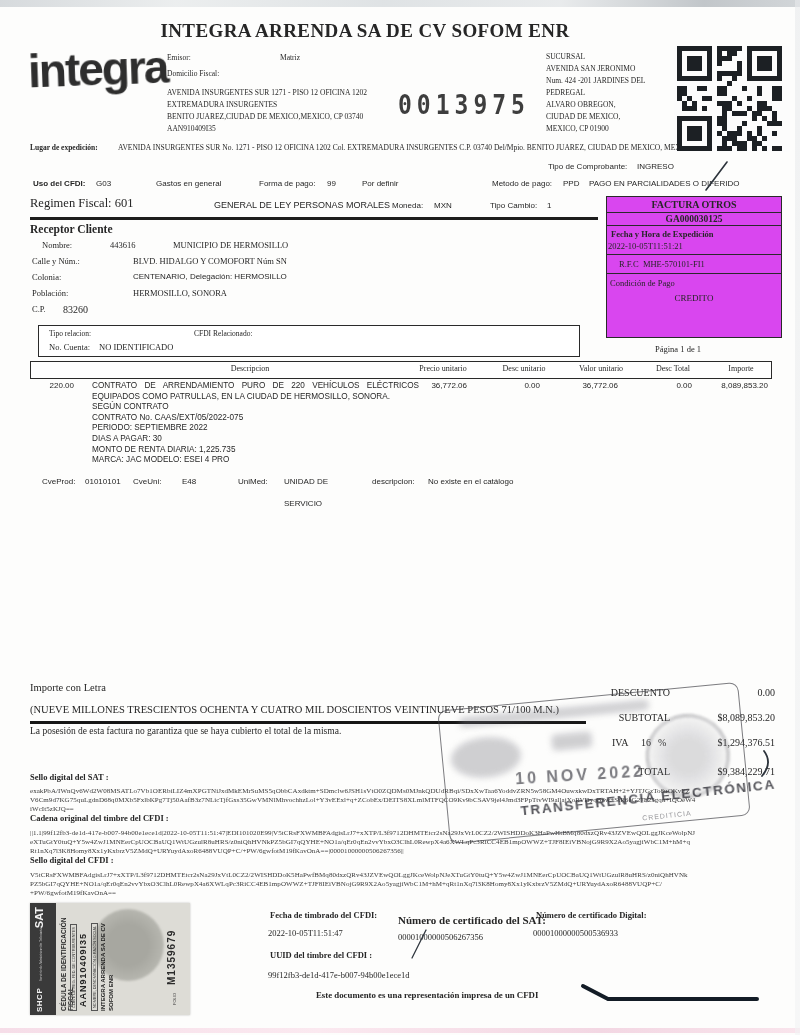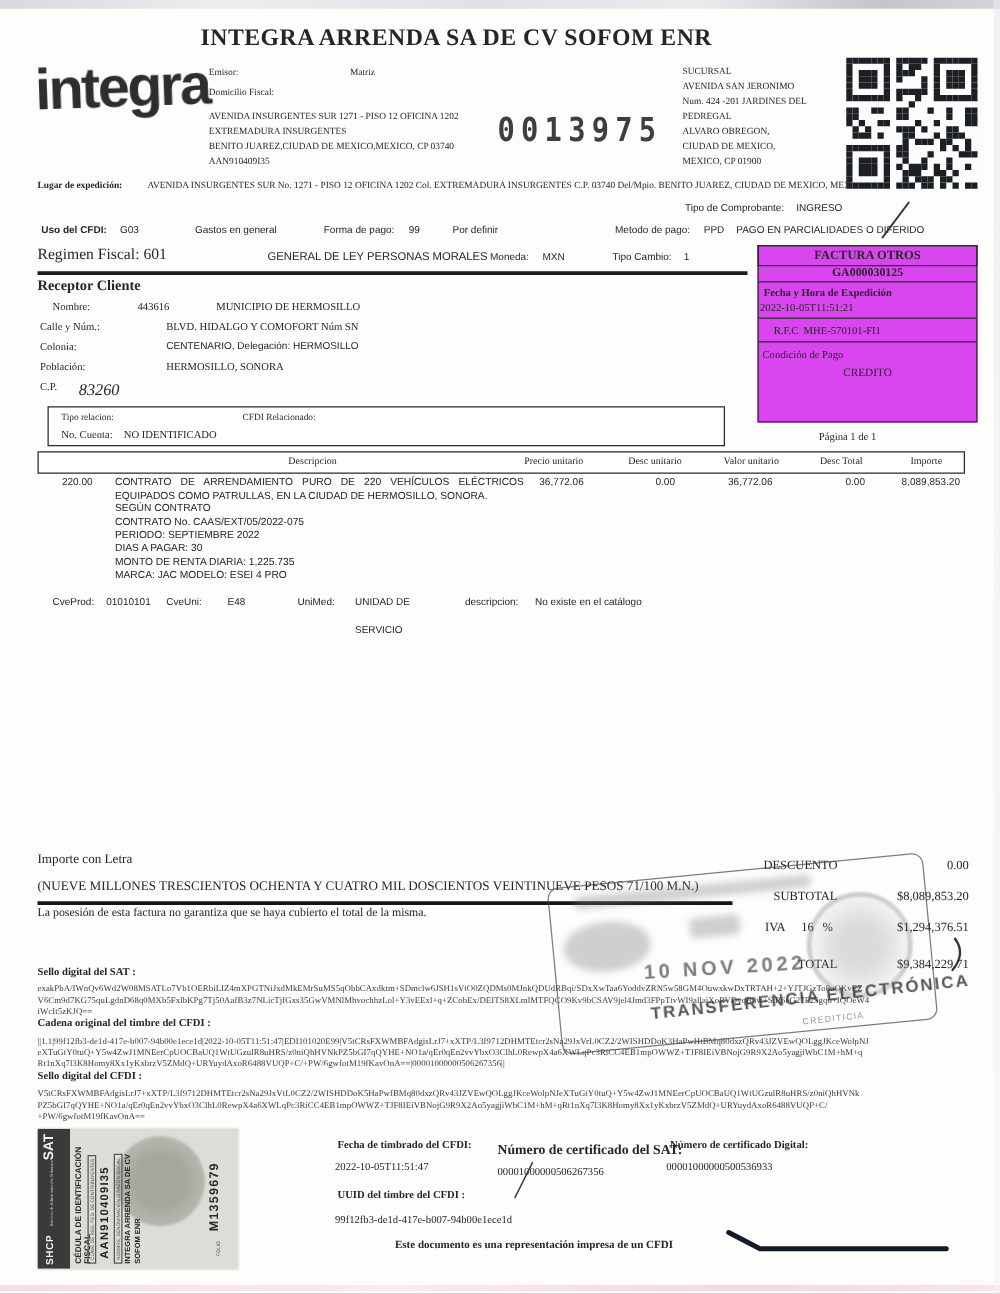--- a/index.html
+++ b/index.html
@@ -329,21 +329,21 @@
   <div class="abs serif" style="left:32px;top:240px;font-size:8.5px;margin-left:10px;">Nombre:</div>
   <div class="abs serif" style="left:110px;top:240px;font-size:8.5px;">443616</div>
   <div class="abs serif" style="left:173px;top:240px;font-size:8.5px;">MUNICIPIO DE HERMOSILLO</div>
   <div class="abs serif" style="left:32px;top:256px;font-size:8.5px;">Calle y Núm.:</div>
   <div class="abs serif" style="left:133px;top:256px;font-size:8.5px;">BLVD. HIDALGO Y COMOFORT Núm SN</div>
   <div class="abs serif" style="left:32px;top:272px;font-size:8.5px;">Colonia:</div>
   <div class="abs sans" style="left:133px;top:272px;font-size:8px;">CENTENARIO, Delegación: HERMOSILLO</div>
   <div class="abs serif" style="left:32px;top:288px;font-size:8.5px;">Población:</div>
   <div class="abs serif" style="left:133px;top:288px;font-size:8.5px;">HERMOSILLO,  SONORA</div>
   <div class="abs serif" style="left:32px;top:304px;font-size:8.5px;">C.P.</div>
-  <div class="abs serif" style="left:63px;top:304px;font-size:13px;font-style:italic;">83260</div>
+  <div class="abs serif" style="left:63px;top:304px;font-size:10px;">83260</div>
 
   <div class="abs box" style="left:38px;top:325px;width:540px;height:30px;background:#fff;">
     <span class="abs serif" style="left:10px;top:3px;font-size:7.5px;">Tipo relacion:</span>
     <span class="abs serif" style="left:155px;top:3px;font-size:7.5px;">CFDI Relacionado:</span>
     <span class="abs serif" style="left:10px;top:16px;font-size:8.5px;">No. Cuenta:</span>
     <span class="abs serif" style="left:60px;top:16px;font-size:8.5px;">NO IDENTIFICADO</span>
   </div>
 
   <div class="abs box" style="left:30px;top:361px;width:740px;height:16px;background:#fff;"></div>
   <div class="abs serif c" style="left:200px;top:364px;width:100px;font-size:8px;">Descripcion</div>

